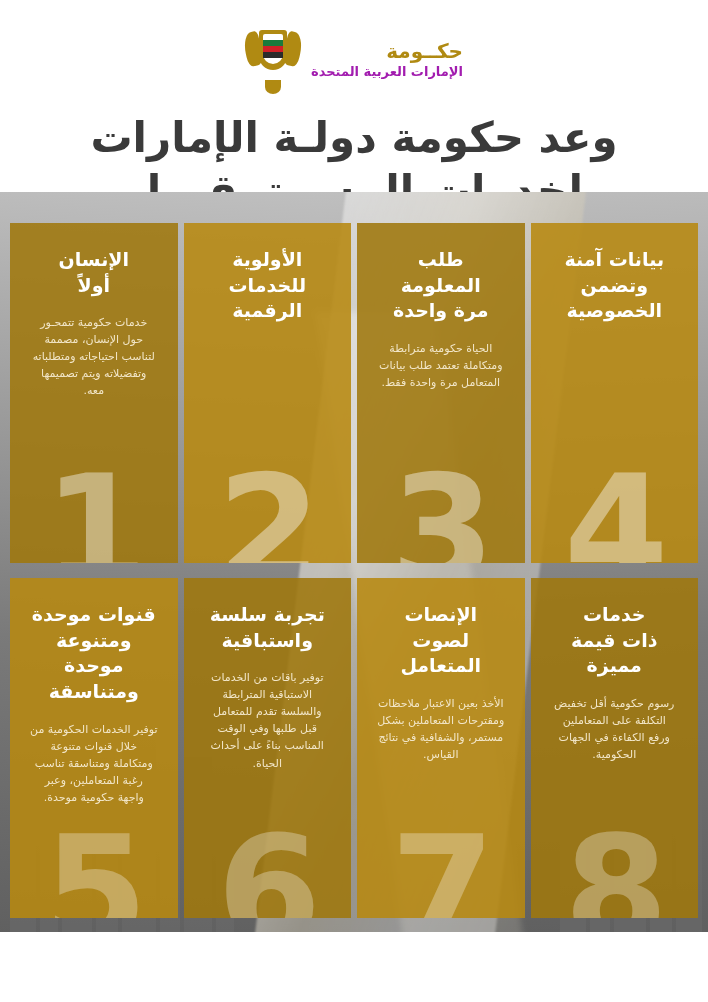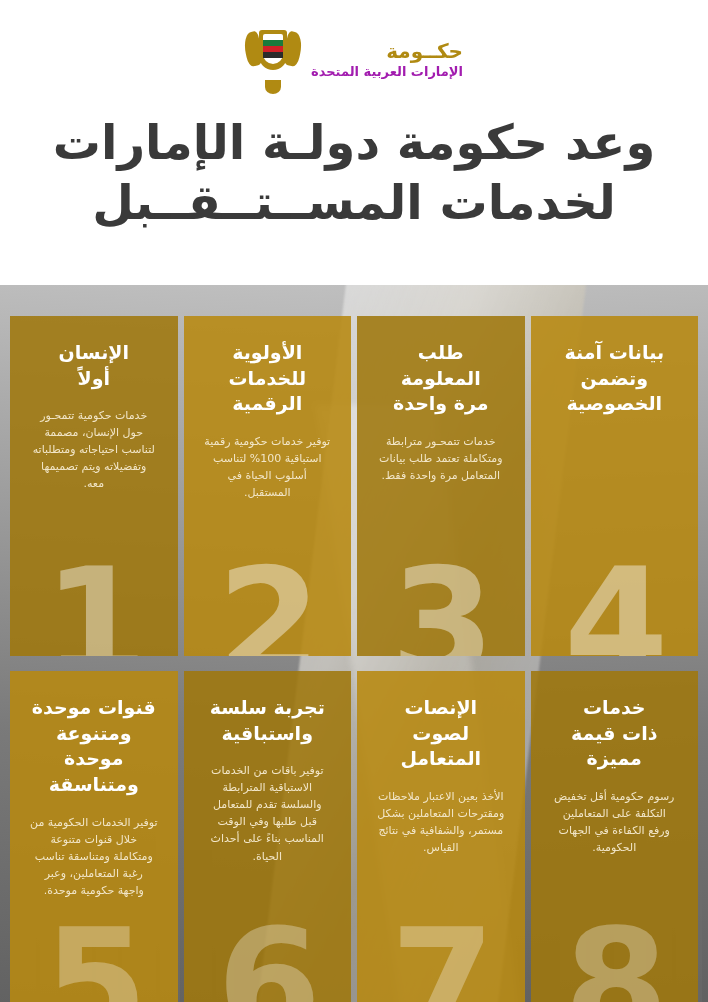--- a/index.html
+++ b/index.html
@@ -10,21 +10,21 @@
     width: 708px;
     height: 1002px;
     background: #ffffff;
     font-family: "DejaVu Sans", "Liberation Sans", sans-serif;
     overflow: hidden;
     position: relative;
   }
 
   
   .header {
-    height: 285px;
+    height: 192px;
     background: #ffffff;
     position: relative;
     border-radius: 7px;
   }
   .emblem-row {
     display: flex;
     flex-direction: row;
     align-items: center;
     justify-content: center;
     gap: 10px;
@@ -49,21 +49,21 @@
     font-size: 13px;
     font-weight: bold;
     color: #a21caf;
   }
   .title-block {
     margin-top: 18px;
     text-align: center;
     padding: 0 40px;
   }
   .title-block .t-line {
-    font-size: 48px;
+    font-size: 42px;
     font-weight: bold;
     color: #3a3a3a;
     letter-spacing: 1px;
     line-height: 1.25;
     white-space: nowrap;
   }
 
   
   .poster {
     position: relative;
@@ -282,31 +282,30 @@
       </div>
       <div class="c-num">4</div>
     </div>
 
     <div class="card dark">
       <div class="c-title">
         <div>طلب</div>
         <div>المعلومة</div>
         <div>مرة واحدة</div>
       </div>
-      <div class="c-desc">خدمات تتمحـور مترابطة ومتكاملة تعتمد طلب بيانات المتعامل مرة واحدة فقط.</div>
+      <div class="c-desc">الحياة حكومية مترابطة ومتكاملة تعتمد طلب بيانات المتعامل مرة واحدة فقط.</div>
       <div class="c-num">3</div>
     </div>
 
     <div class="card">
       <div class="c-title">
         <div>الأولوية</div>
         <div>للخدمات</div>
         <div>الرقمية</div>
       </div>
-      <div class="c-desc">توفير خدمات حكومية رقمية استباقية 100% لتناسب أسلوب الحياة في المستقبل.</div>
       <div class="c-num">2</div>
     </div>
 
     <div class="card dark">
       <div class="c-title">
         <div>الإنسان</div>
         <div>أولاً</div>
       </div>
       <div class="c-desc">خدمات حكومية تتمحـور حول الإنسان، مصممة لتناسب احتياجاته ومتطلباته وتفضيلاته ويتم تصميمها معه.</div>
       <div class="c-num">1</div>

